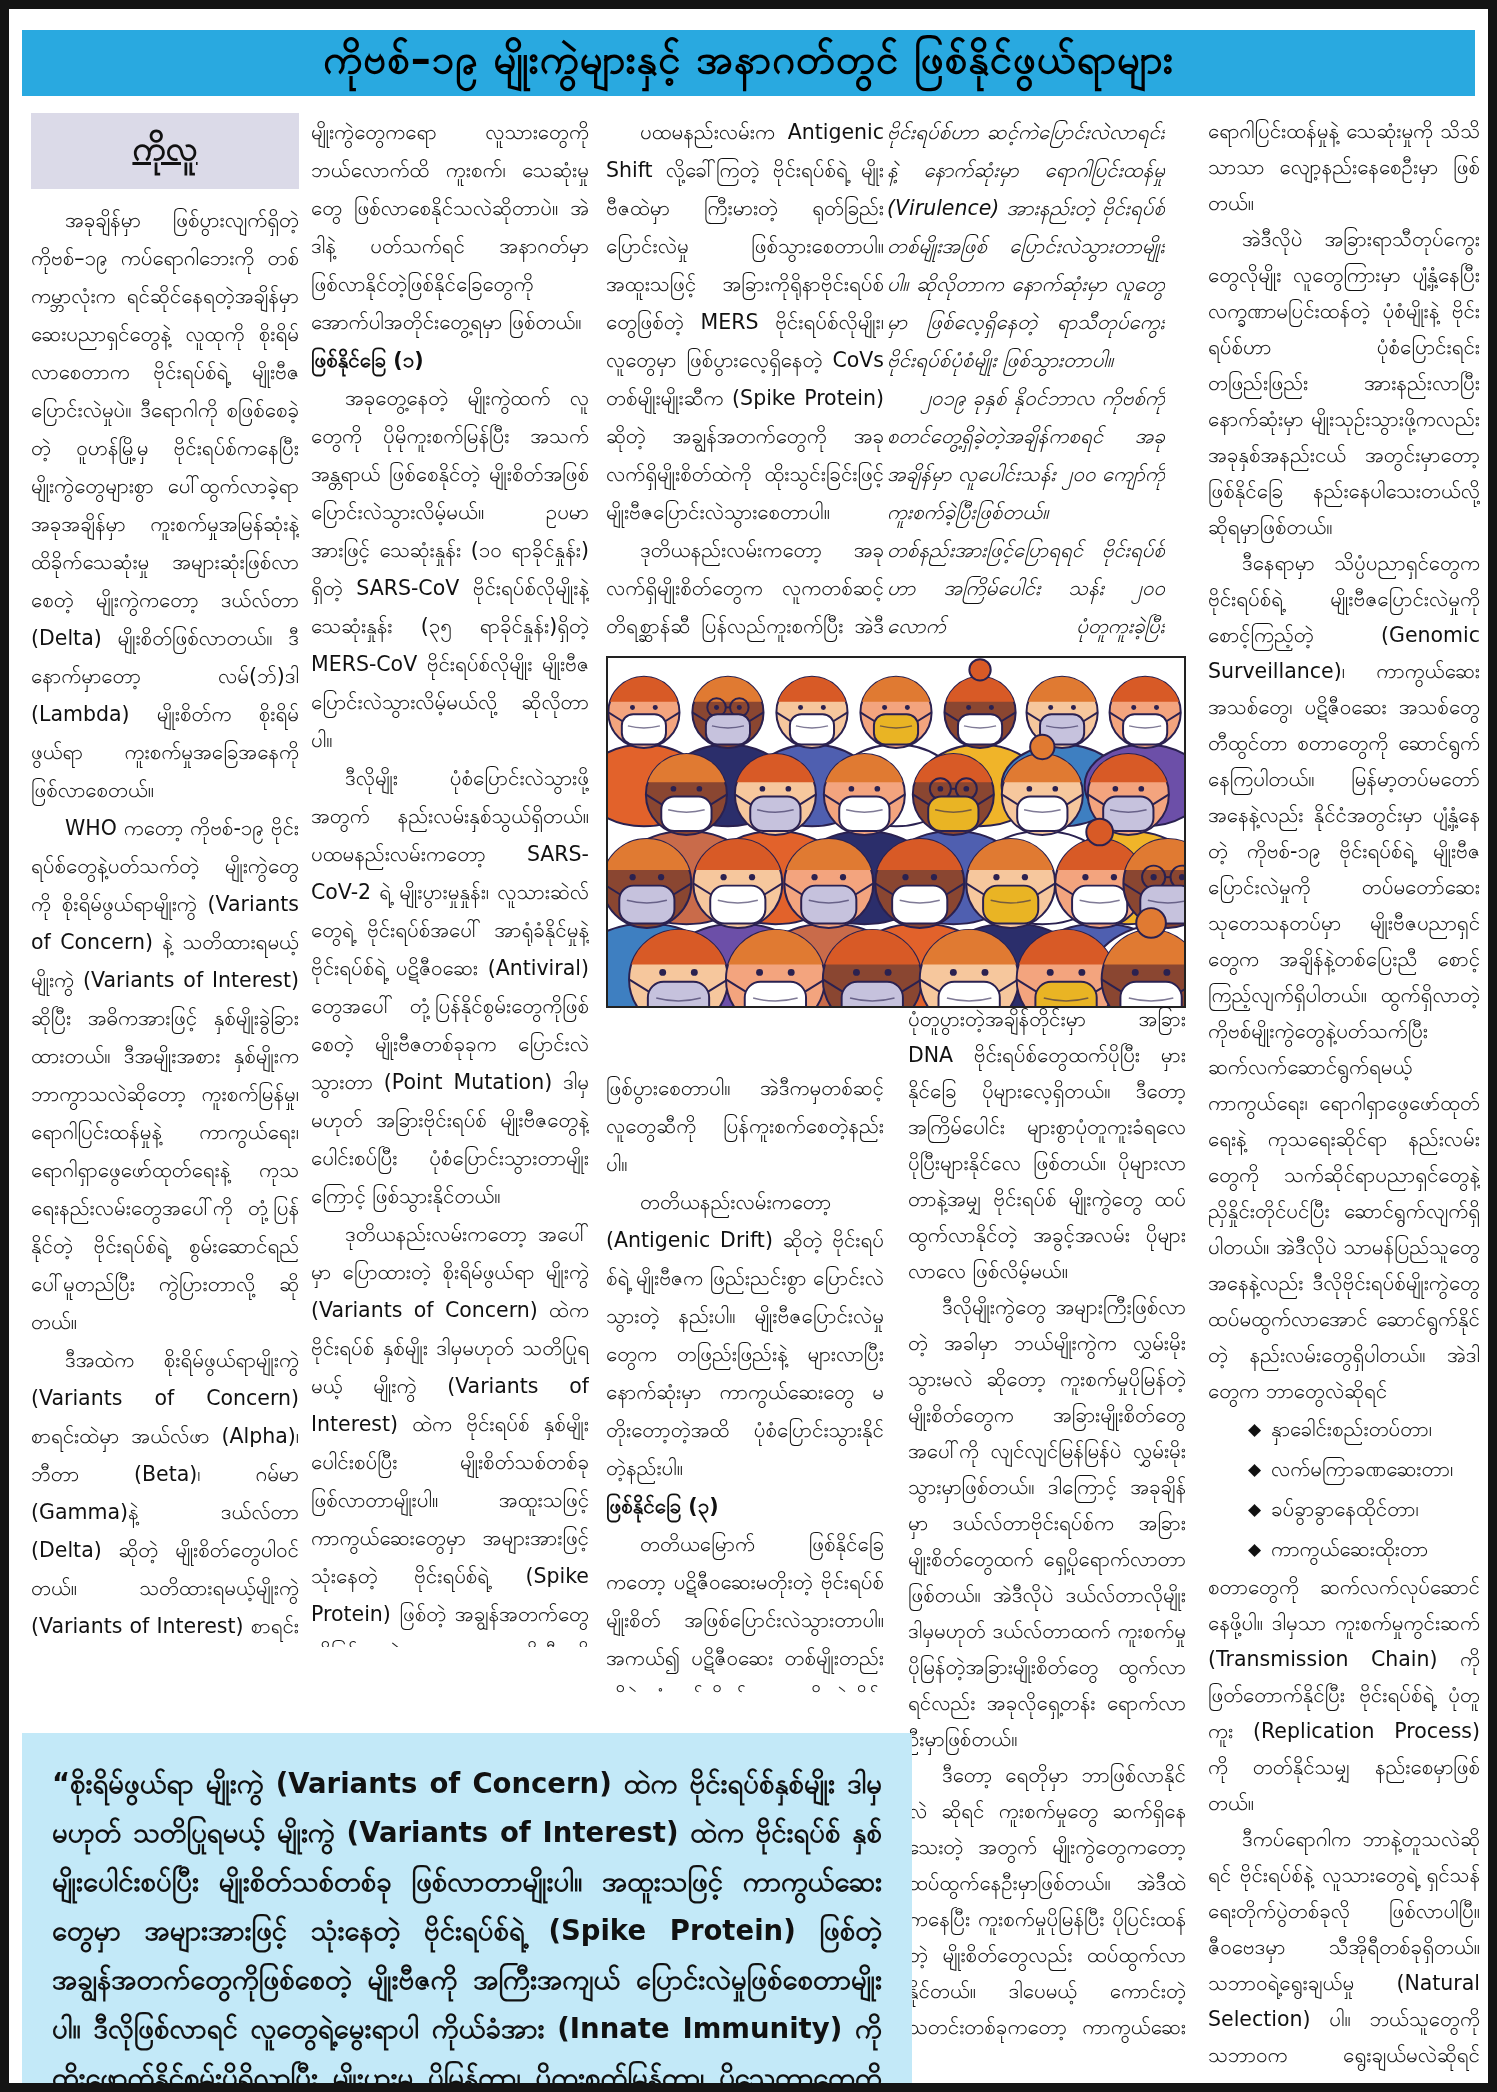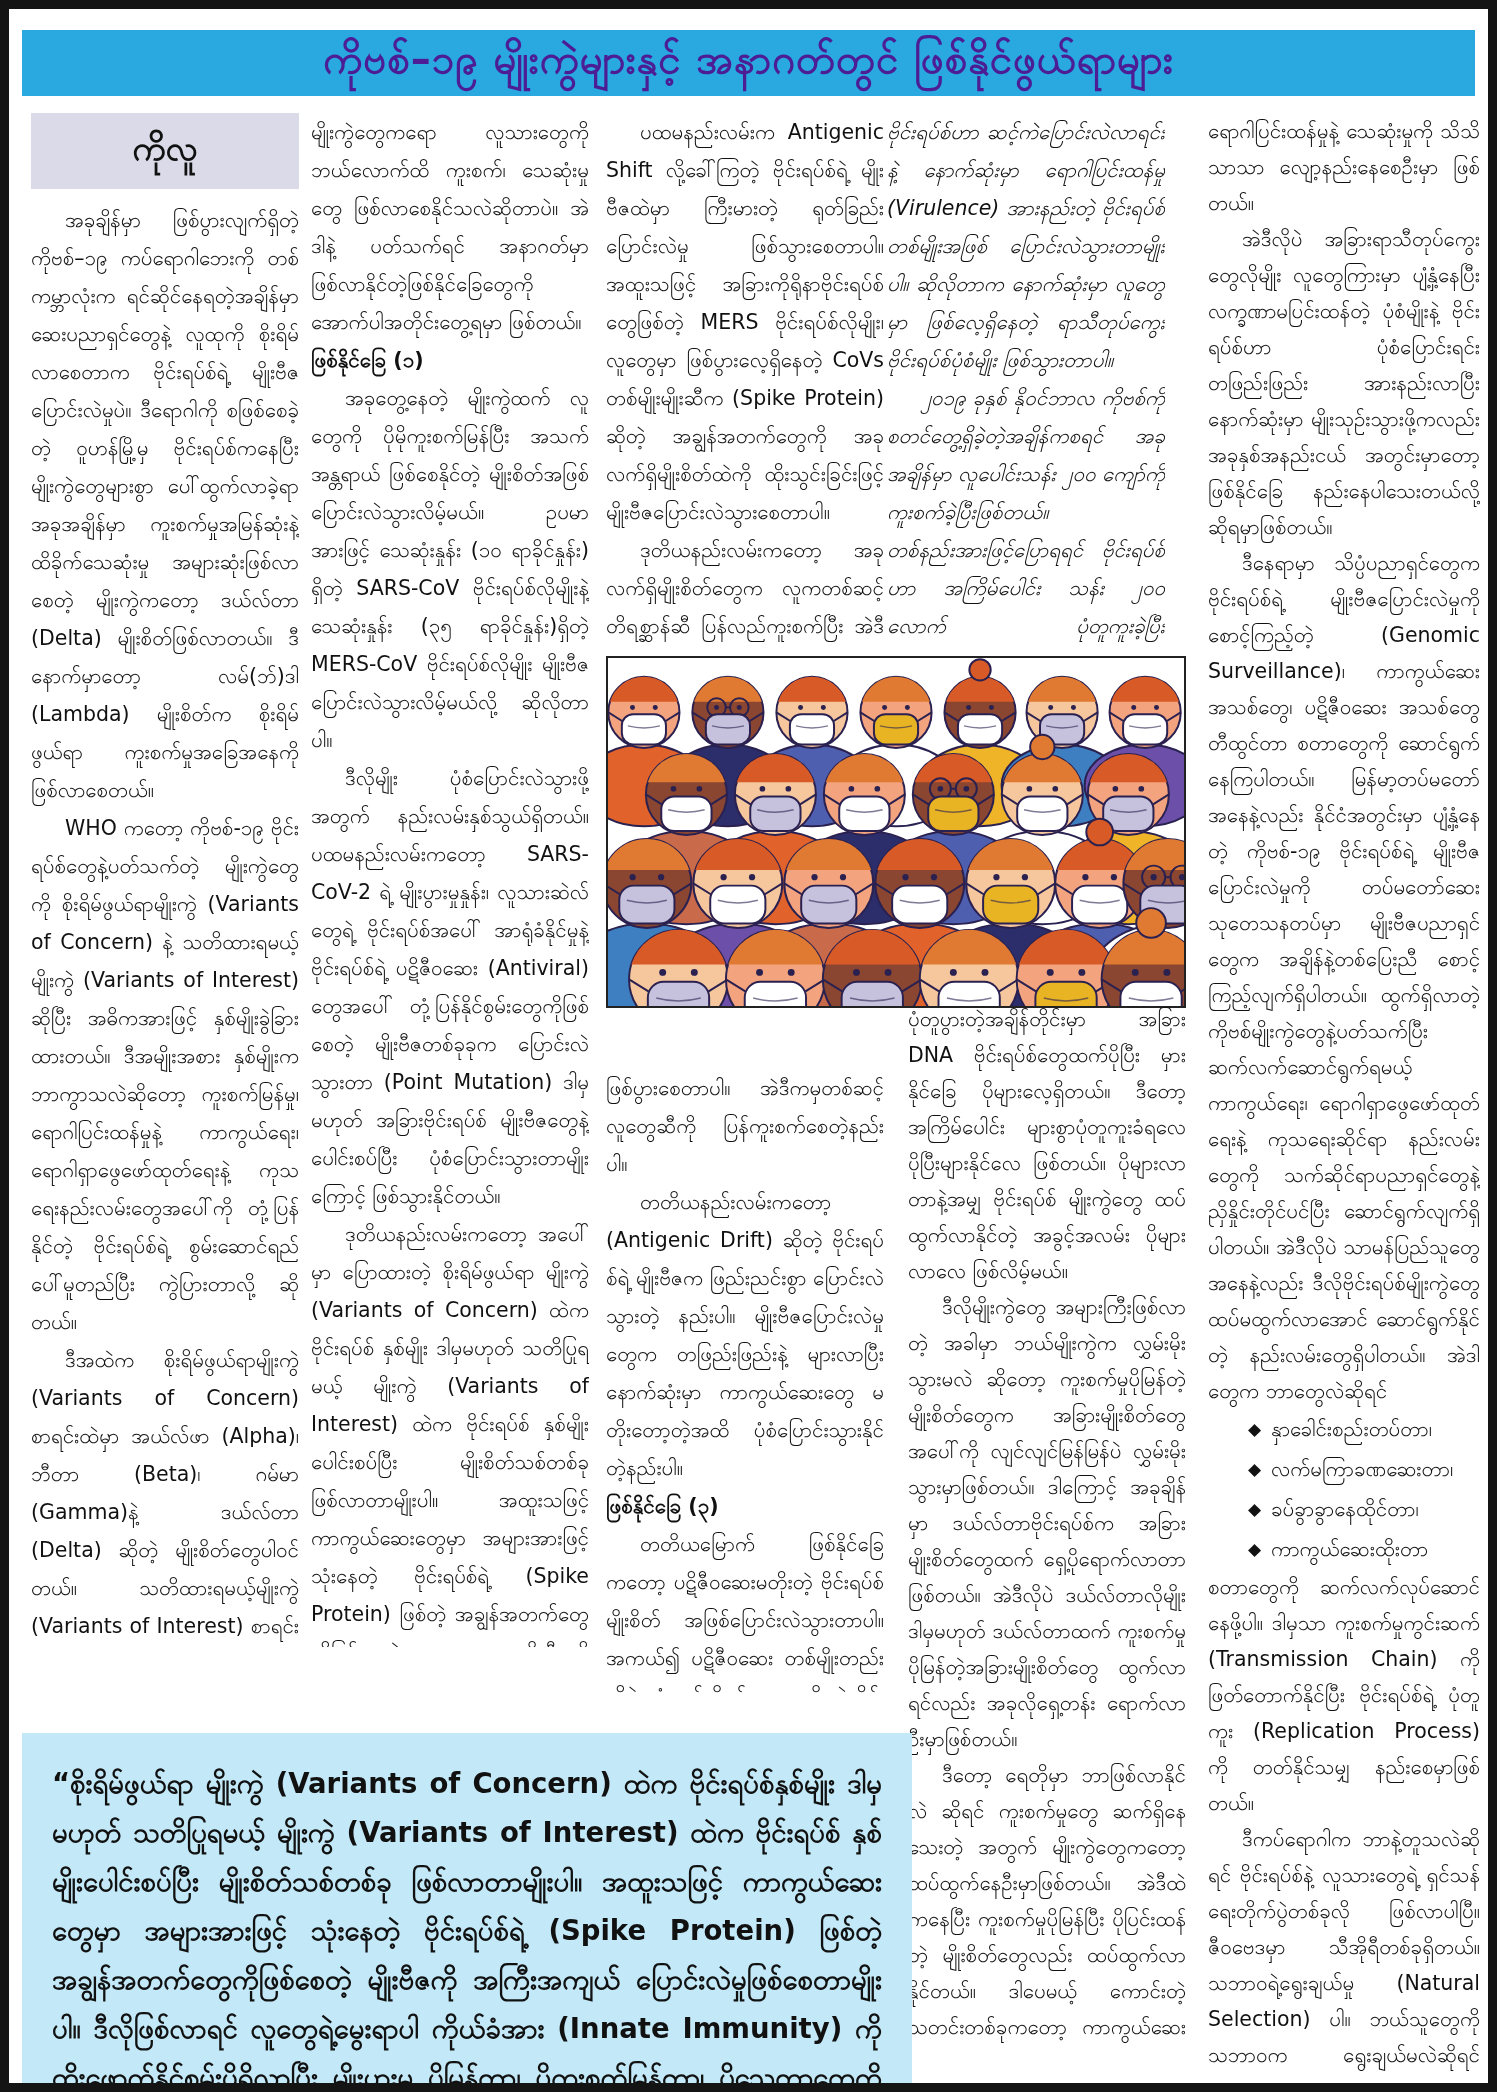--- a/index.html
+++ b/index.html
@@ -9,32 +9,32 @@
   .page{
     position:relative; width:1497px; height:2092px; background:#ffffff;
     border:9px solid var(--frame); box-sizing:border-box; overflow:hidden;
     font-family:"DejaVu Sans","Liberation Sans",sans-serif; color:var(--ink);
   }
   .banner{
     position:absolute; left:13px; top:21px; width:1453px; height:66px;
     background:var(--banner); display:flex; align-items:center; justify-content:center;
   }
   .banner h1{
-    margin:0; color:#4c1d95; font-size:40px; font-weight:bold; letter-spacing:1px; white-space:nowrap;
+    margin:0; color:#000000; font-size:40px; font-weight:bold; letter-spacing:1px; white-space:nowrap;
   }
   .col{ position:absolute; overflow:hidden; text-align:justify; }
   .col p{ margin:0; font-size:20.5px; line-height:38px; }
   .col p.indent{ text-indent:34px; }
   .col p.subhead{ font-weight:bold; text-indent:0; }
   .tight p{ line-height:36px; }
   .byline-box{
     width:100%; height:76px; background:var(--byline-bg);
     display:flex; align-items:center; justify-content:center; margin-bottom:12px;
   }
-  .byline-box span{ font-size:34px; font-weight:bold; }
+  .byline-box span{ font-size:34px; font-weight:bold;text-decoration:underline; }
   .figure{
     position:absolute; left:597px; top:647px; width:580px; height:352px;
     border:2px solid #222; background:#fff; box-sizing:border-box;
   }
   .figure svg{ display:block; width:100%; height:100%; }
   .quote-box{
     position:absolute; left:13px; top:1724px; width:890px; height:420px;
     background:var(--quote-bg); box-sizing:border-box; padding:26px 30px;
     overflow:hidden;
   }

